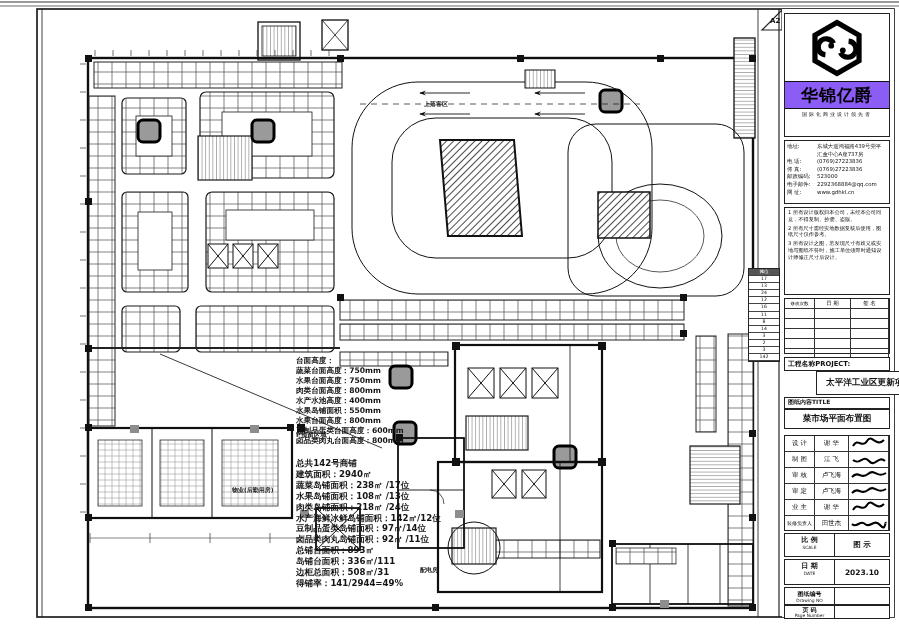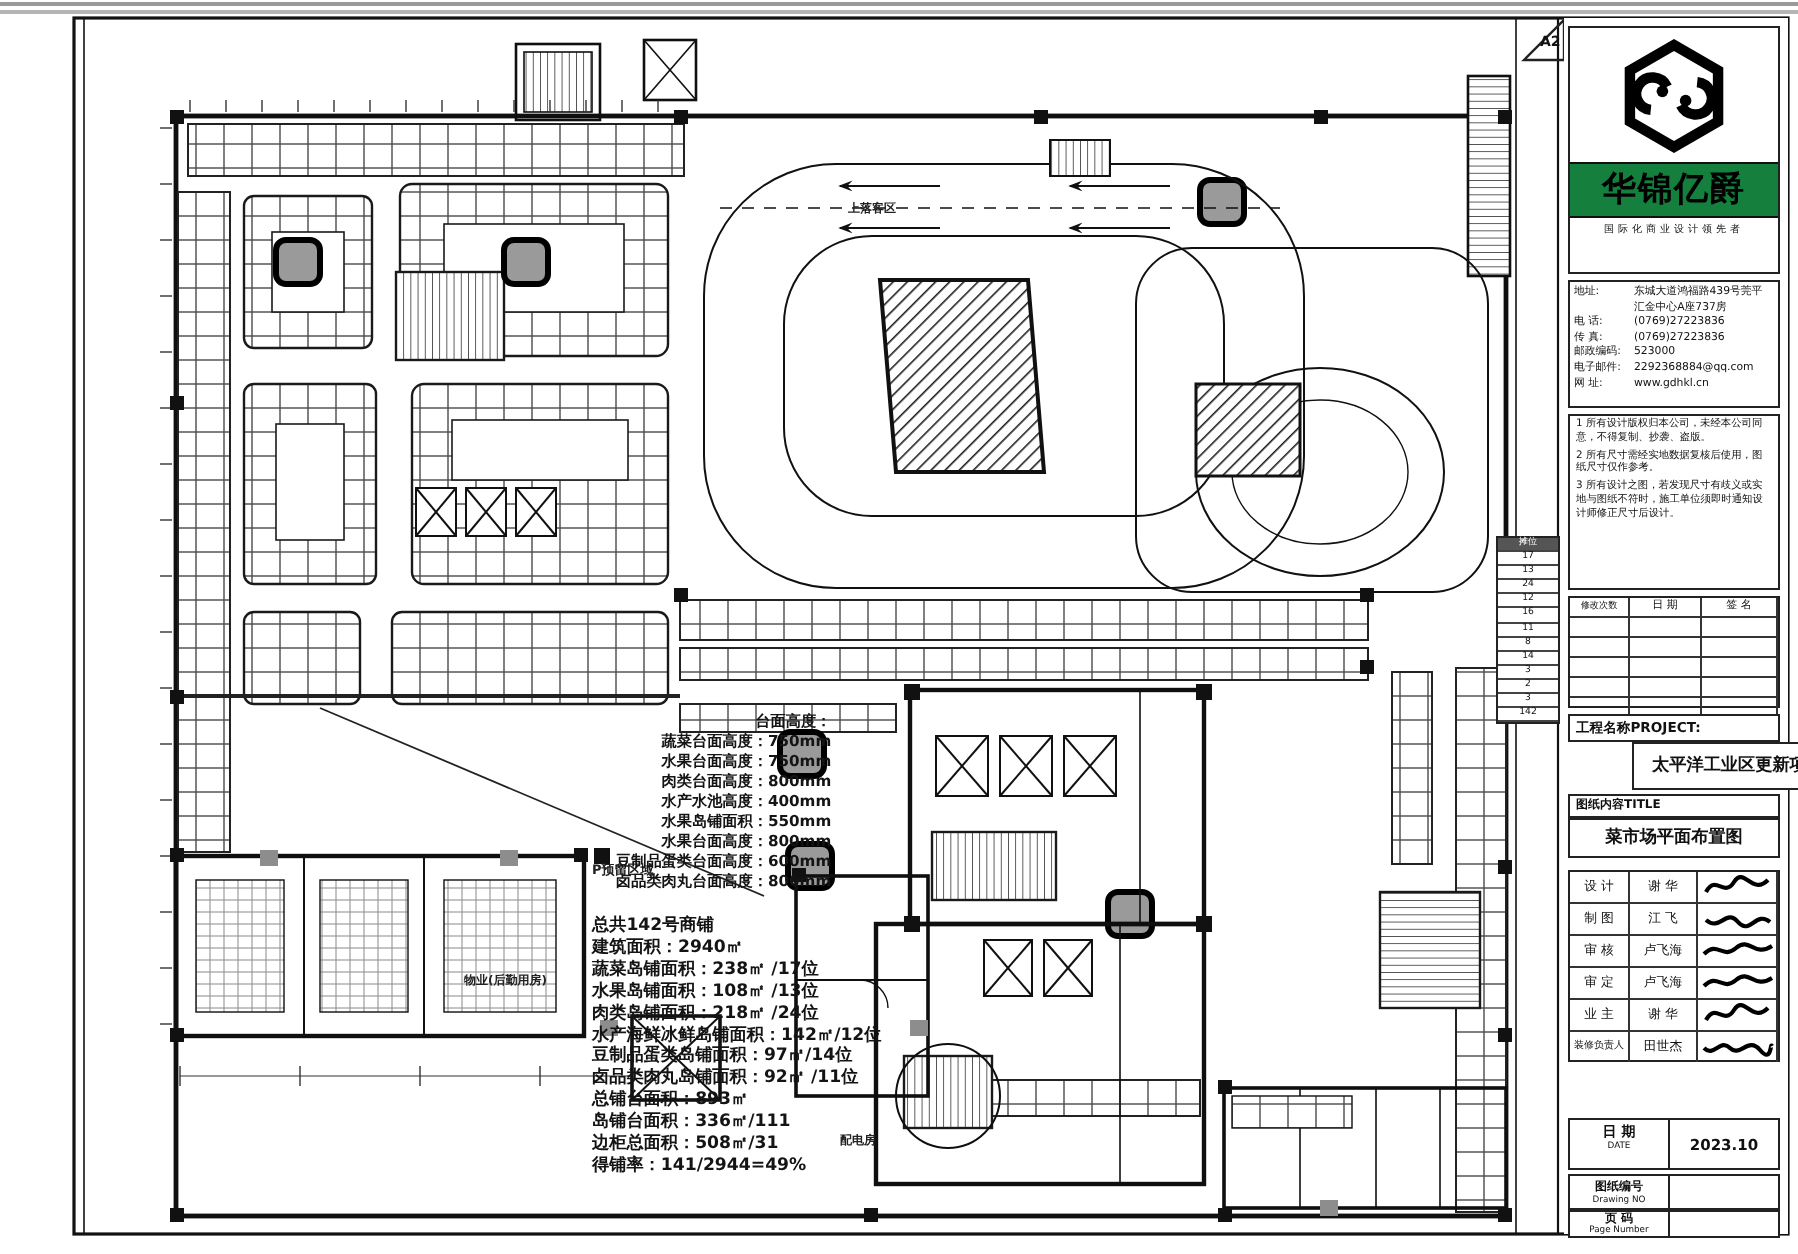--- a/index.html
+++ b/index.html
@@ -1,40 +1,40 @@
 <!DOCTYPE html>
 <html><head>
 <meta charset="utf-8">
 <style>
   html,body{margin:0;padding:0;background:#e8e8e8;font-family:"DejaVu Sans",sans-serif;}
   #page{position:relative;width:899px;height:627px;background:#ffffff;overflow:hidden;margin:0 auto;}
   .abs{position:absolute;}
   .tb{position:absolute;left:782px;top:9px;width:112px;height:608px;background:#fff;}
   .tb-box{position:absolute;left:2px;width:106px;border:1px solid #222;background:#fff;box-sizing:border-box;}
-  .logo-band{background:#15803d;border-top:1.5px solid #111;border-bottom:1.5px solid #111;
+  .logo-band{background:#8b5cf6;border-top:1.5px solid #111;border-bottom:1.5px solid #111;
     font-weight:bold;font-size:17px;letter-spacing:1px;text-align:center;line-height:26px;color:#000;}
   .tagline{font-size:5px;text-align:center;letter-spacing:2px;color:#111;margin-top:2px;}
   .c-row{display:flex;font-size:5.4px;line-height:7.6px;color:#111;padding:0 2px;}
   .c-row .lbl{width:30px;flex:none;}
   .c-row .val{flex:1;word-break:break-all;}
   .note{font-size:5.2px;line-height:6.8px;color:#111;padding:1px 3px;}
   .rev{display:grid;grid-template-columns:30px 36px 38px;}
   .rev div{border-right:0.5px solid #333;border-bottom:0.5px solid #333;height:9px;font-size:5.5px;
     text-align:center;line-height:9px;color:#111;}
   .sec-lbl{font-size:6.8px;font-weight:bold;color:#111;padding:2px 3px;}
   .big-val{font-size:8.6px;font-weight:bold;color:#111;text-align:center;}
   .sig-row{display:grid;grid-template-columns:30px 34px 40px;border-bottom:0.6px solid #333;height:15px;}
   .sig-row div{font-size:6.4px;line-height:15px;color:#111;text-align:center;border-right:0.6px solid #333;overflow:hidden;}
   .bcell{display:grid;grid-template-columns:50px 54px;}
   .bcell .l{border-right:0.8px solid #222;text-align:center;color:#111;}
   .bcell .cn{font-size:7px;font-weight:bold;line-height:9px;padding-top:2px;}
   .bcell .en{font-size:4.4px;line-height:5px;}
   .bcell .v{font-size:7.5px;font-weight:bold;text-align:center;color:#111;display:flex;align-items:center;justify-content:center;}
   .ann{position:absolute;color:#141414;font-weight:600;white-space:nowrap;}
-  .ann-a{left:308px;top:356px;font-size:7.6px;line-height:10px;text-align:right;}
+  .ann-a{left:296px;top:356px;font-size:7.6px;line-height:10px;}
   .ann-b{left:296px;top:458px;font-size:8.6px;line-height:10.9px;}
   .plan-label{position:absolute;color:#222;font-weight:bold;}
   .mini-table{position:absolute;left:748px;top:268px;width:30px;border:1px solid #222;background:#fff;}
   .mini-table div{border-bottom:0.5px solid #444;font-size:4.6px;line-height:6.1px;text-align:center;color:#111;}
   .mini-table .hd{background:#555;color:#fff;}
   .flag{position:absolute;left:760px;top:8px;width:24px;height:24px;}
 </style>
 </head>
 <body>
 
@@ -481,20 +481,27 @@
       </div>
       <div class="sig-row" style="border-bottom:none;">
         <div style="font-size:5px;">装修负责人</div>
         <div>田世杰</div>
         <div><svg width="38" height="14" viewBox="0 0 38 14">
               <path d="M2,8 C7,13 10,3 15,8 S24,2 30,9 35,5 36,7" fill="none" stroke="#000" stroke-width="2.1"></path>
             </svg></div>
       </div>
     </div>
 
+    <div class="tb-box bcell" style="top:524px;height:24px;">
+      <div class="l">
+          <div class="cn">比 例</div>
+          <div class="en">SCALE</div>
+        </div>
+      <div class="v">图 示</div>
+    </div>
     <div class="tb-box bcell" style="top:550px;height:26px;">
       <div class="l">
           <div class="cn">日 期</div>
           <div class="en">DATE</div>
         </div>
       <div class="v">2023.10</div>
     </div>
     <div class="tb-box bcell" style="top:578px;height:18px;">
       <div class="l">
           <div class="cn" style="font-size:6px;padding-top:1px;">图纸编号</div>

